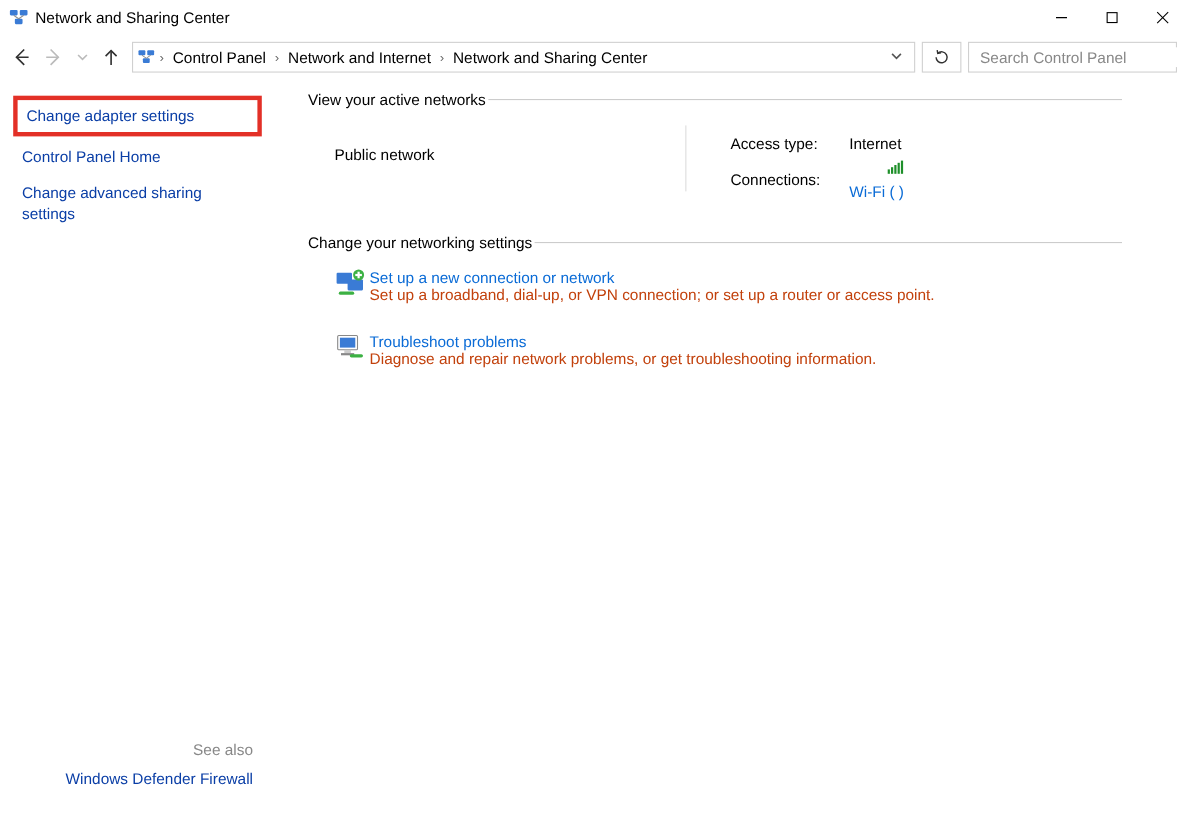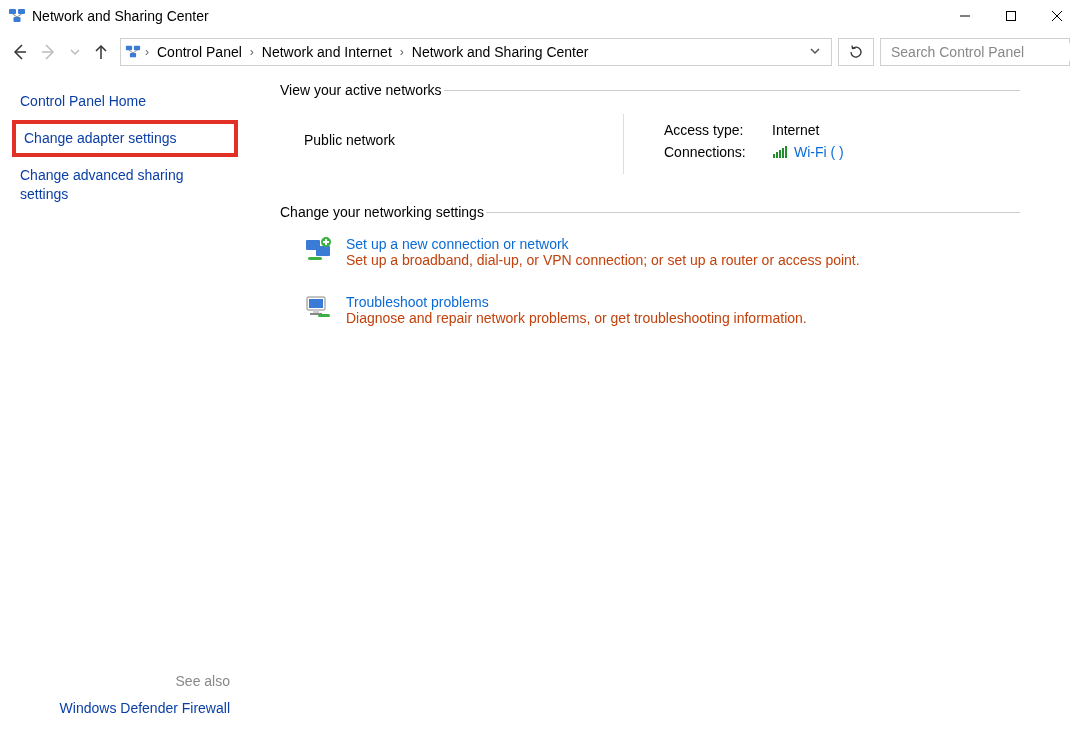--- a/index.html
+++ b/index.html
@@ -147,25 +147,25 @@
     padding: 18px 0 26px 0;
   }
   .net-right {
     padding-top: 8px;
     display: grid;
     grid-template-columns: 100px auto;
     row-gap: 6px;
     column-gap: 8px;
     align-items: center;
   }
-  .net-right .val { display: flex; align-items: flex-start; gap: 6px; }
+  .net-right .val { display: flex; align-items: flex-end; gap: 6px; flex-direction: column; }
   .wifi-link { color: #0a6bd6; }
 
   .net-settings-list { padding-left: 24px; display: flex; flex-direction: column; gap: 26px; }
-  .setting-item { display: flex; gap: 14px; align-items: flex-start; }
+  .setting-item { display: flex; gap: 4px; align-items: flex-start; }
   .setting-item .icon-slot { width: 28px; height: 28px; flex: 0 0 28px; }
   .setting-item .title { color: #0a6bd6; }
   .setting-item .desc { margin-top: 0; color: #c2410c; }
 
   
   .svg-16 { width:16px; height:16px; display:block; }
   .svg-18 { width:18px; height:18px; display:block; }
   .svg-28 { width:28px; height:28px; display:block; }
 
 </style>
@@ -265,23 +265,23 @@
   <div class="searchbox">
     <input type="text" placeholder="Search Control Panel" style="">
 
   </div>
 </div>
 
 <div class="main">
 
   <div class="sidebar">
     <div class="sidebar-top">
+      <span class="link highlight-box">Change adapter settings</span>
+
       <span class="link">Control Panel Home</span>
-
-      <span class="link highlight-box">Change adapter settings</span>
       <span class="link multi-line">Change advanced sharing settings</span>
     </div>
 
     <div class="see-also">
       <span class="heading">See also</span>
       <span class="link">Windows Defender Firewall</span>
     </div>
   </div>
 
   <div class="content">

